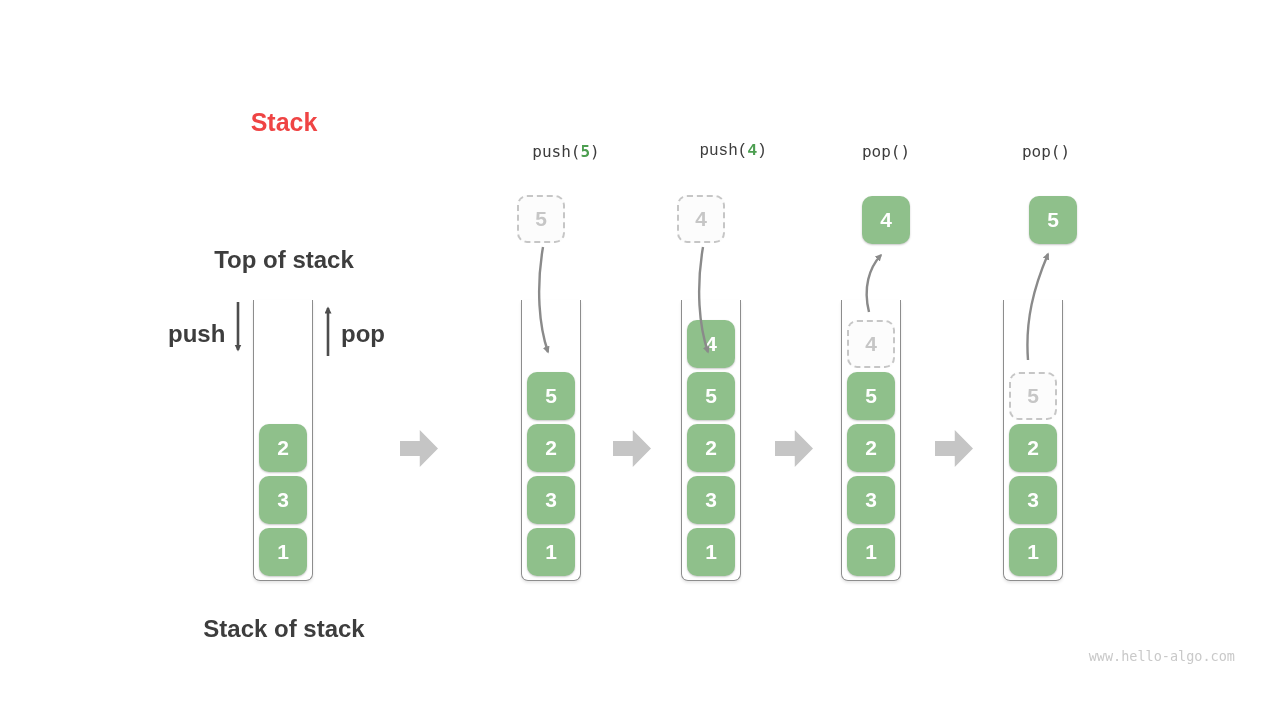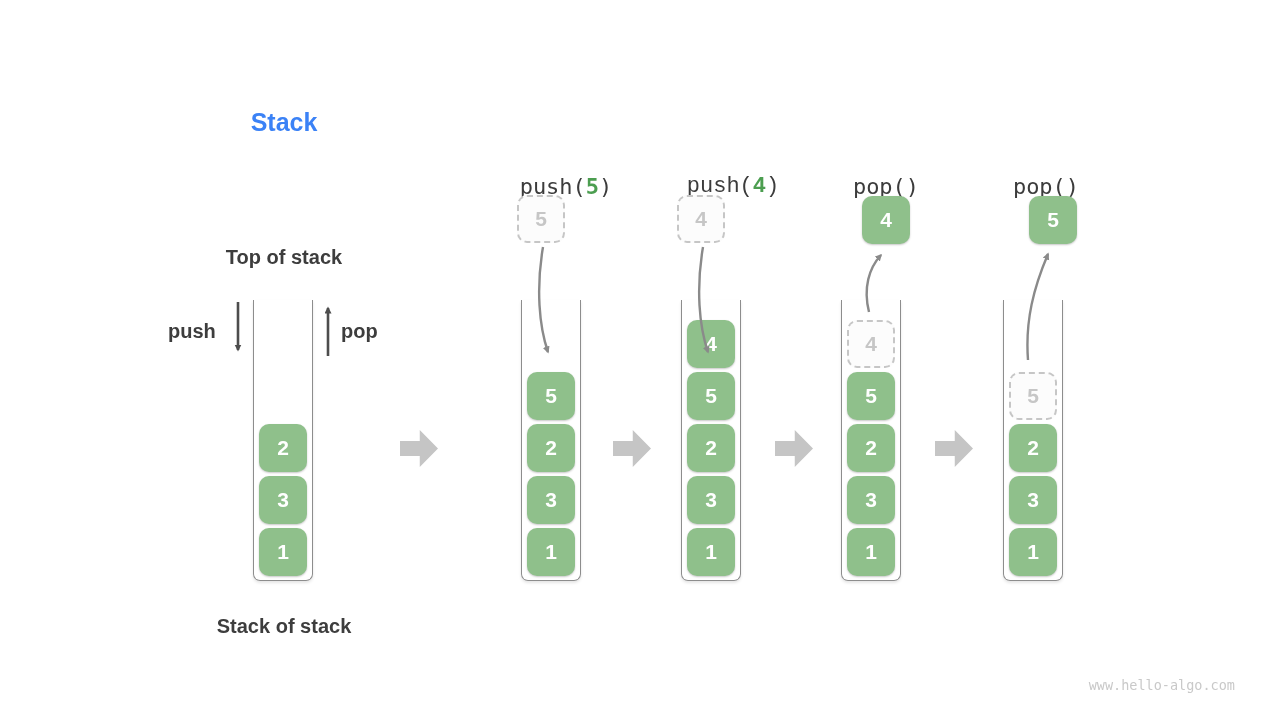--- a/index.html
+++ b/index.html
@@ -1,27 +1,27 @@
 <!DOCTYPE html>
 <html><head>
 <meta charset="utf-8">
 <style>
   html,body{margin:0;padding:0;}
   body{width:1280px;height:720px;background:#ffffff;position:relative;overflow:hidden;
        font-family:"Liberation Sans", sans-serif;}
 
   
   .diagram-title{position:absolute;left:284px;top:108px;transform:translateX(-50%);
-    font-size:25px;font-weight:bold;color:#3b82f6;white-space:nowrap;text-align:center;}
-  .b-label{position:absolute;font-size:20px;font-weight:bold;color:#3d3d3d;white-space:nowrap;}
+    font-size:25px;font-weight:bold;color:#ef4444;white-space:nowrap;text-align:center;}
+  .b-label{position:absolute;font-size:24px;font-weight:bold;color:#3d3d3d;white-space:nowrap;}
   .centered{transform:translateX(-50%);}
   .op-header{position:absolute;top:142px;transform:translateX(-50%);
-    font-family:"DejaVu Sans Mono", monospace;font-size:22px;color:#3c3c3c;white-space:nowrap;margin-top:32px;}
+    font-family:"DejaVu Sans Mono", monospace;font-size:16px;color:#3c3c3c;white-space:nowrap;}
   .op-header .arg{color:#4c9e50;font-weight:bold;}
-  .watermark{position:absolute;right:45px;top:677px;
+  .watermark{position:absolute;right:45px;top:648px;
     font-family:"DejaVu Sans Mono", monospace;font-size:13.5px;color:#c9c9c9;}
 
   
   .frame{position:absolute;top:300px;width:60px;height:281px;box-sizing:border-box;
     border-left:1.6px solid #8d8d8d;border-right:1.6px solid #8d8d8d;border-bottom:1.6px solid #8d8d8d;
     border-radius:0 0 7px 7px;box-shadow:0 2px 3px rgba(0,0,0,0.10);background:transparent;}
 
   
   .cell{position:absolute;width:48px;height:48px;border-radius:10px;box-sizing:border-box;
     display:flex;align-items:center;justify-content:center;

